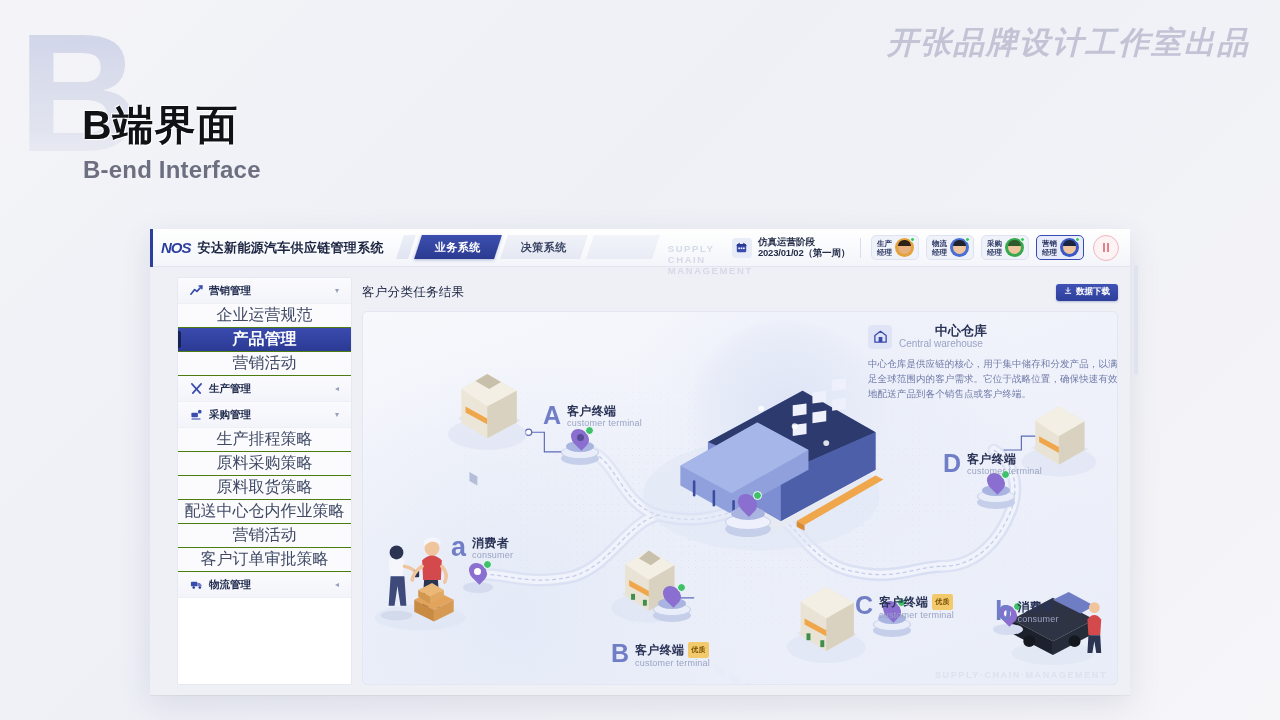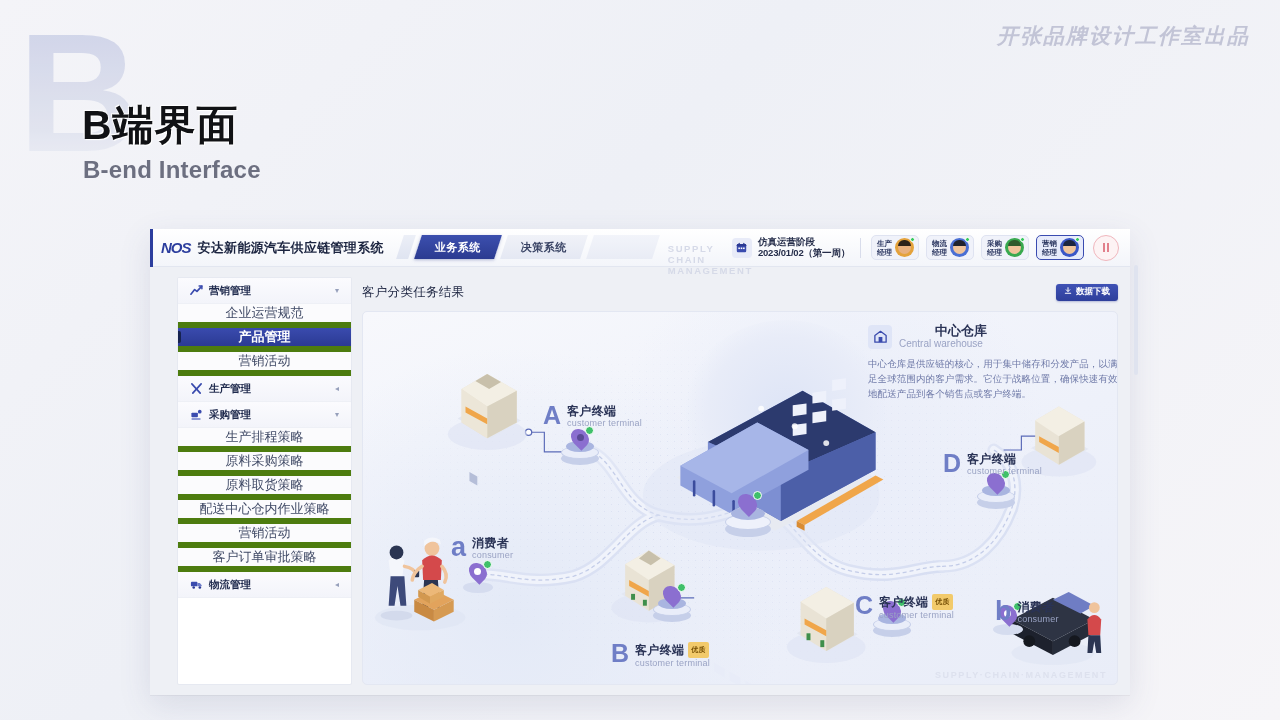--- a/index.html
+++ b/index.html
@@ -27,21 +27,21 @@
     font-size:41px; font-weight:700; color:#111215;
     letter-spacing:1px;
     text-shadow:0 0 3px #fff, 1px 1px 0 #fff, -1px -1px 0 #fff;
   }
   #brand-en {
     position:absolute; left:83px; top:156px;
     font-size:24px; font-weight:700; color:#6c6f80; letter-spacing:.2px;
   }
   #studio-credit {
     position:absolute; right:30px; top:22px;
-    font-size:21px; font-weight:700; color:#c2c4d6;
+    font-size:31px; font-weight:700; color:#c2c4d6;
     font-style:italic; letter-spacing:2px;
   }
 
   
   #app-window {
     position:absolute; left:150px; top:229px;
     width:980px; height:466px;
     background:#be185d;
     box-shadow:0 10px 30px rgba(70,80,120,.13), 0 1px 0 rgba(0,0,0,.04);
   }
@@ -123,22 +123,22 @@
   .menu-group {
     height:26px; display:flex; align-items:center; gap:6px; padding:0 12px;
     background:linear-gradient(180deg,#fbfbfe,#f3f4fa);
     font-size:10.5px; font-weight:700; color:#1f2a4d;
     border-bottom:1px solid #eef0f6;
   }
   .menu-group .g-icon { width:13px; height:13px; flex:none; }
   .menu-group .caret { margin-left:auto; font-size:8px; color:#97a0bb; }
   .menu-item {
     height:24px; display:flex; align-items:center; justify-content:center;
-    font-size:13px; color:#404a66; background:#fbfbfd;
-    border-bottom:6px solid #4d7c0f;
+    font-size:16px; color:#404a66; background:#fbfbfd;
+    border-bottom:1px solid #4d7c0f;
   }
   .menu-item.active {
     background:linear-gradient(180deg,#3a4bae,#2b3a94);
     color:#fff; font-weight:700; position:relative;
   }
   .menu-item.active:before {
     content:""; position:absolute; left:0; top:3px; bottom:3px; width:3px;
     background:#16224f; border-radius:0 2px 2px 0;
   }
 

